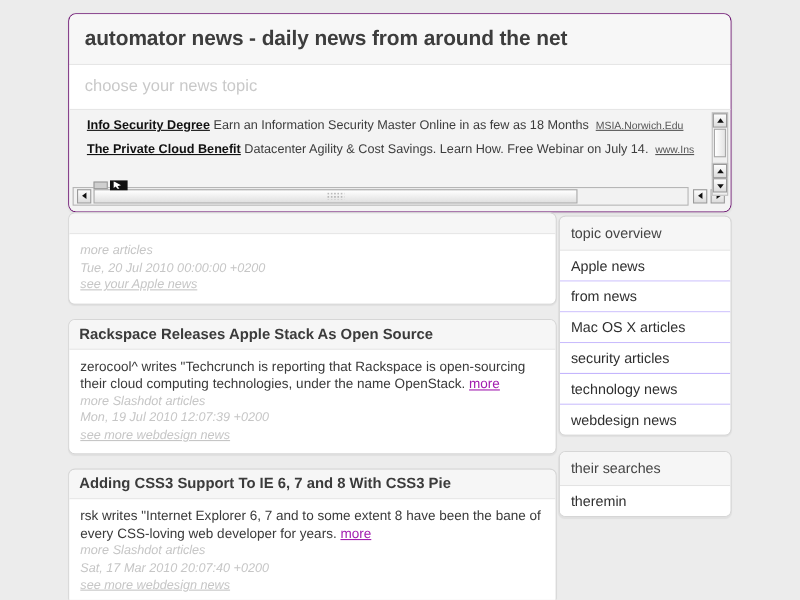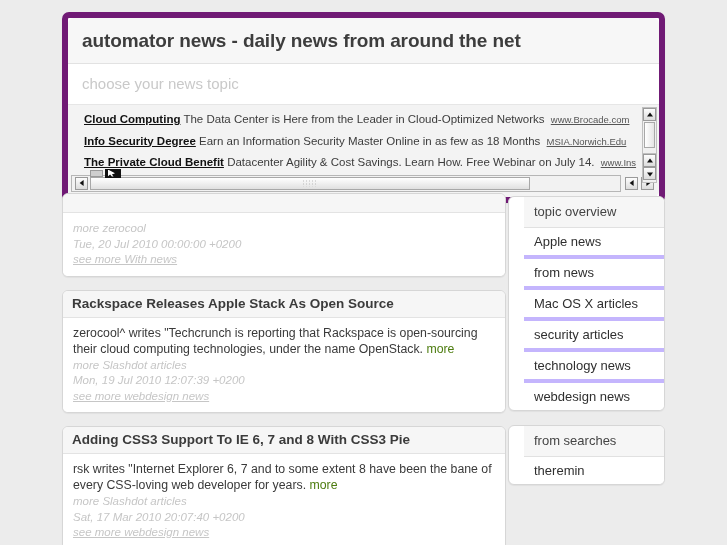--- a/index.html
+++ b/index.html
@@ -20,21 +20,21 @@
     background: #ececec;
   }
 
   
   .top-shell {
     position: absolute;
     left: 62px;
     top: 12px;
     width: 603px;
     background: #ffffff;
-    border: 6px solid #701a75;
+    border: 1px solid #701a75;
     border-radius: 7px;
     box-shadow: 0 1px 2px rgba(0,0,0,0.06);
     box-sizing: border-box;
   }
 
   .site-title {
     font-size: 19px;
     font-weight: bold;
     color: #3d3d3d;
     padding: 12px 14px 11px 14px;
@@ -272,21 +272,22 @@
   .article-body {
     padding: 7px 10px 9px 10px;
     background: #fff;
   }
   .article-text {
     font-size: 12.3px;
     line-height: 16px;
     color: #3a3a3a;
   }
   .more-link {
-    color: #4d7c0f;
+    color: #a21caf;
+    text-decoration: underline;
     cursor: pointer;
   }
   .meta {
     font-size: 11.5px;
     font-style: italic;
     color: #c6c6c6;
     line-height: 14.5px;
     margin-top: 1px;
   }
   .meta-link {
@@ -302,34 +303,33 @@
     top: 196px;
     width: 157px;
   }
   .side-box {
     background: #ffffff;
     border: 1px solid #d6d6d6;
     border-radius: 6px;
     margin-bottom: 14px;
     box-shadow: 0 1px 1px rgba(0,0,0,0.05);
     overflow: hidden;
-    padding-left: 15px;
   }
   .side-head {
     background: #f6f6f6;
     border-bottom: 1px solid #e1e1e1;
     padding: 7px 10px 8px 10px;
     font-size: 13px;
     color: #444;
   }
   .side-item {
     padding: 6px 10px 6px 10px;
     font-size: 13px;
     color: #2f2f2f;
-    border-bottom: 4px solid #c4b5fd;
+    border-bottom: 1px solid #c4b5fd;
     background: #fff;
     cursor: pointer;
     white-space: nowrap;
     overflow: hidden;
   }
   .side-item:last-child { border-bottom: 0; }
 </style>
 </head>
 <body>
 
@@ -337,25 +337,20 @@
 
   <div class="top-shell">
 
     <div class="site-title">automator news - daily news from around the net</div>
 
     <input class="topic-search" type="text" placeholder="choose your news topic" style="">
 
     <div class="ads-outer">
 
       <div class="ads-viewport">
-        <div class="ad-row">
-          <span class="ad-title">Cloud Computing</span>
-          <span class="ad-desc">The Data Center is Here from the Leader in Cloud-Optimized Networks</span>
-          <span class="ad-url">www.Brocade.com</span>
-        </div>
         <div class="ad-row">
           <span class="ad-title">Info Security Degree</span>
           <span class="ad-desc">Earn an Information Security Master Online in as few as 18 Months</span>
           <span class="ad-url">MSIA.Norwich.Edu</span>
         </div>
         <div class="ad-row">
           <span class="ad-title">The Private Cloud Benefit</span>
           <span class="ad-desc">Datacenter Agility &amp; Cost Savings. Learn How. Free Webinar on July 14.</span>
           <span class="ad-url">www.Ins</span>
         </div>
@@ -387,23 +382,23 @@
 
     </div>
   </div>
 
   <div class="main-col">
 
     <div class="article">
       <div class="article-head"></div>
       <div class="article-body">
         <div class="article-text"></div>
-        <div class="meta">more zerocool</div>
+        <div class="meta">more articles</div>
         <div class="meta">Tue, 20 Jul 2010 00:00:00 +0200</div>
-        <div class="meta meta-link">see more With news</div>
+        <div class="meta meta-link">see your Apple news</div>
       </div>
     </div>
 
     <div class="article">
       <div class="article-head">Rackspace Releases Apple Stack As Open Source</div>
       <div class="article-body">
         <div class="article-text"><span>zerocool^ writes "Techcrunch is reporting that Rackspace is open-sourcing their cloud computing technologies, under the name OpenStack.</span>
           <span class="more-link">more</span>
         </div>
         <div class="meta">more Slashdot articles</div>
@@ -432,20 +427,20 @@
       <div class="side-head">topic overview</div>
       <div class="side-item">Apple news</div>
       <div class="side-item">from news</div>
       <div class="side-item">Mac OS X articles</div>
       <div class="side-item">security articles</div>
       <div class="side-item">technology news</div>
       <div class="side-item">webdesign news</div>
     </div>
 
     <div class="side-box">
-      <div class="side-head">from searches</div>
+      <div class="side-head">their searches</div>
       <div class="side-item">theremin</div>
 
     </div>
 
   </div>
 
 </div>
 
 </body></html>

